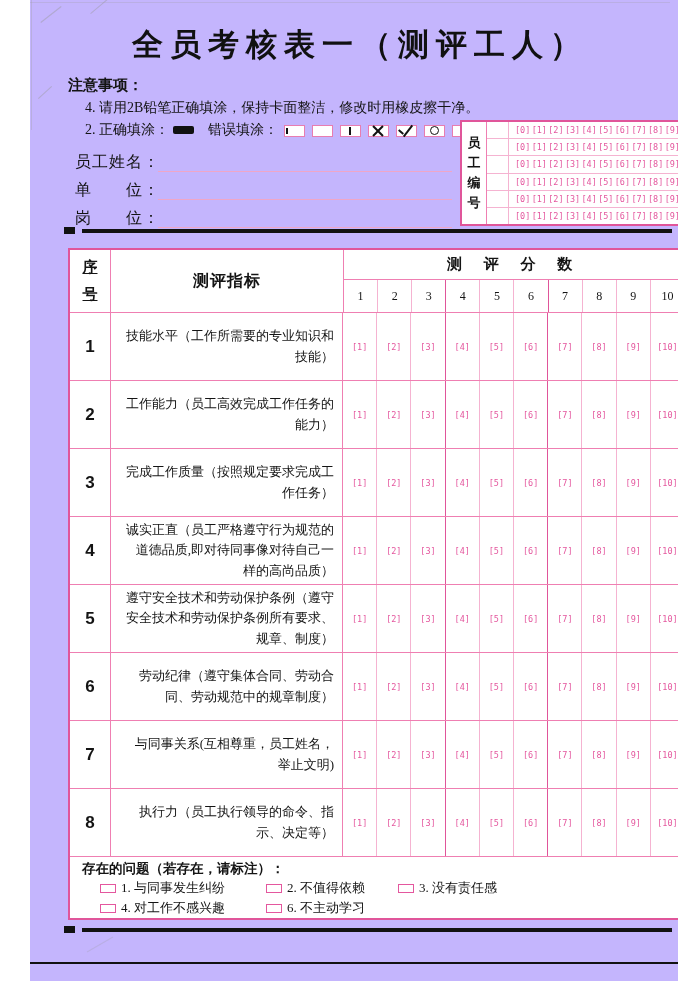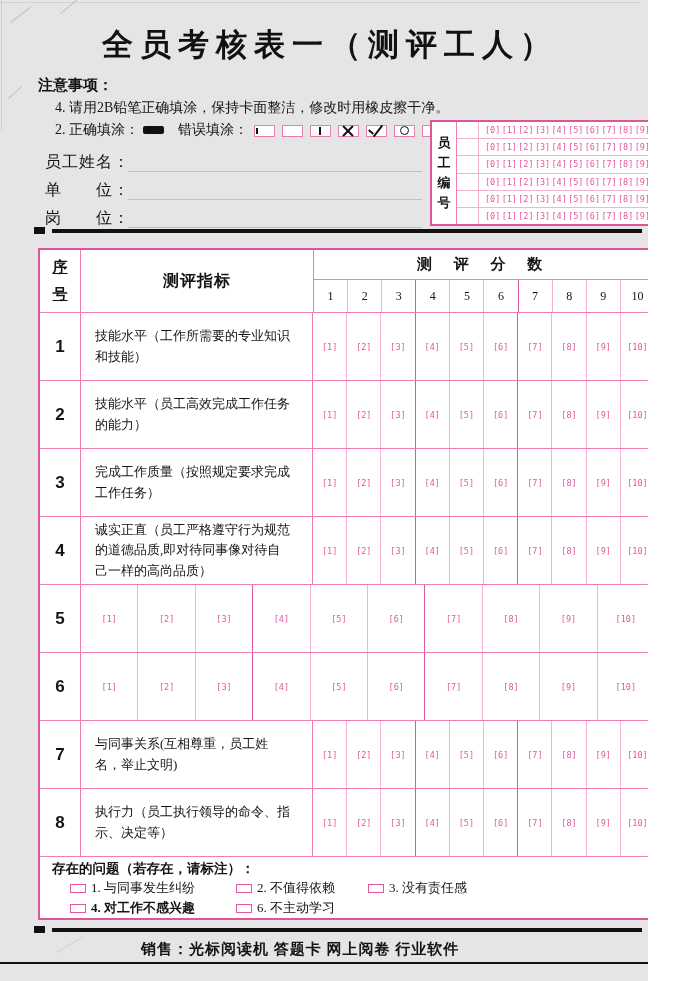--- a/index.html
+++ b/index.html
@@ -1,17 +1,17 @@
 <!DOCTYPE html>
 <html><head>
 <meta charset="utf-8">
 <style>
   html,body{margin:0;padding:0;background:#ffffff;}
-  .page{position:relative;width:648px;height:981px;background:#e5e5e5;overflow:hidden;
-        font-family:"Liberation Serif","DejaVu Serif",serif;color:#141414;}
+  .page{position:relative;width:648px;height:981px;background:#c4b5fd;overflow:hidden;
+        font-family:"Liberation Serif","DejaVu Serif",serif;color:#141414;margin-left:30px;}
 
   
   .title{position:absolute;top:24px;left:0;width:660px;text-align:center;
          font-family:"Liberation Sans","DejaVu Sans",sans-serif;
          font-size:31px;font-weight:bold;letter-spacing:7px;color:#111;}
   .notes-heading{position:absolute;left:38px;top:76px;font-size:15px;font-weight:bold;}
   .note-line1{position:absolute;left:55px;top:99px;font-size:14px;}
   .note-line2{position:absolute;left:55px;top:121px;font-size:14px;display:flex;align-items:center;}
   .fill-correct{display:inline-block;width:21px;height:8px;background:#111;border-radius:2px;
                 margin:0 14px 0 4px;}
@@ -68,21 +68,21 @@
   .snum{flex:1;display:flex;align-items:center;justify-content:center;font-size:12px;
         border-left:1px solid #f5b3d1;}
   .snum:first-child{border-left:none;}
   .snum.dark{border-left-color:#e0559a;}
 
   .trow{display:flex;height:68px;border-bottom:1px solid #ef7fb2;box-sizing:border-box;}
   .trow .cell-no{width:40px;border-right:1px solid #ef7fb2;display:flex;align-items:center;
                  justify-content:center;font-family:"Liberation Sans","DejaVu Sans",sans-serif;
                  font-size:17px;font-weight:bold;}
   .trow .cell-ind{width:232px;border-right:1px solid #ef7fb2;display:flex;align-items:center;
-                  box-sizing:border-box;padding:0 20px 0 14px;font-size:13px;line-height:1.55;}
+                  box-sizing:border-box;padding:0 8px 0 14px;font-size:13px;line-height:1.55;text-align:right;}
   .trow .cells{flex:1;display:flex;}
   .scell{flex:1;display:flex;align-items:center;justify-content:center;
          border-left:1px solid #f5b3d1;}
   .scell:first-child{border-left:none;}
   .scell.dark{border-left-color:#e0559a;}
 
   
   .problems{position:relative;height:62px;font-size:13px;}
   .prob-heading{position:absolute;left:12px;top:3px;font-size:13.5px;font-weight:bold;}
   .prob-item{position:absolute;display:flex;align-items:center;}
@@ -287,21 +287,21 @@
             <div class="scell">
               <span class="bub">[9]</span>
             </div>
             <div class="scell">
               <span class="bub">[10]</span>
             </div>
           </div>
         </div>
         <div class="trow">
           <div class="cell-no">2</div>
-          <div class="cell-ind">技能水平（员工高效完成工作任务的能力）</div>
+          <div class="cell-ind">工作能力（员工高效完成工作任务的能力）</div>
           <div class="cells">
             <div class="scell">
               <span class="bub">[1]</span>
             </div>
             <div class="scell">
               <span class="bub">[2]</span>
             </div>
             <div class="scell">
               <span class="bub">[3]</span>
             </div>
@@ -395,20 +395,21 @@
             <div class="scell">
               <span class="bub">[9]</span>
             </div>
             <div class="scell">
               <span class="bub">[10]</span>
             </div>
           </div>
         </div>
         <div class="trow">
           <div class="cell-no">5</div>
+          <div class="cell-ind">遵守安全技术和劳动保护条例（遵守安全技术和劳动保护条例所有要求、规章、制度）</div>
           <div class="cells">
             <div class="scell">
               <span class="bub">[1]</span>
             </div>
             <div class="scell">
               <span class="bub">[2]</span>
             </div>
             <div class="scell">
               <span class="bub">[3]</span>
             </div>
@@ -430,20 +431,21 @@
             <div class="scell">
               <span class="bub">[9]</span>
             </div>
             <div class="scell">
               <span class="bub">[10]</span>
             </div>
           </div>
         </div>
         <div class="trow">
           <div class="cell-no">6</div>
+          <div class="cell-ind">劳动纪律（遵守集体合同、劳动合同、劳动规范中的规章制度）</div>
           <div class="cells">
             <div class="scell">
               <span class="bub">[1]</span>
             </div>
             <div class="scell">
               <span class="bub">[2]</span>
             </div>
             <div class="scell">
               <span class="bub">[3]</span>
             </div>
@@ -551,36 +553,35 @@
         <span>1. 与同事发生纠纷</span>
       </div>
       <div class="prob-item" style="left:196px;top:22px;">
         <span class="cbox"></span>
         <span>2. 不值得依赖</span>
       </div>
       <div class="prob-item" style="left:328px;top:22px;">
         <span class="cbox"></span>
         <span>3. 没有责任感</span>
       </div>
-      <div class="prob-item" style="left:30px;top:42px;font-weight:bold;">
+      <div class="prob-item" style="left:30px;top:42px;">
         <span class="cbox"></span>
         <span>4. 对工作不感兴趣</span>
       </div>
       <div class="prob-item" style="left:196px;top:42px;">
         <span class="cbox"></span>
         <span>6. 不主动学习</span>
       </div>
     </div>
   </div>
 
   <div class="sep" style="left:34px;top:926px;width:11px;height:7px;"></div>
   <div class="sep" style="left:52px;top:928px;width:590px;height:4px;"></div>
   <div class="sep" style="left:650px;top:926px;width:11px;height:7px;"></div>
 
-  <div class="footer">销售：光标阅读机 答题卡 网上阅卷 行业软件</div>
   <div class="bottom-edge"></div>
 
   <div class="strip" style="left:698px;top:20px;width:2px;height:13px;background:#0a0a0a;"></div>
   <div class="strip" style="left:696px;top:33px;width:4px;height:42px;background:#f0108c;"></div>
   <div class="strip" style="left:696px;top:75px;width:4px;height:82px;background:#0a0a0a;"></div>
   <div class="strip" style="left:698px;top:835px;width:2px;height:115px;background:#0a0a0a;"></div>
   <div class="strip" style="left:696px;top:948px;width:4px;height:33px;background:#f0108c;"></div>
 
   <div id="timing-track">
       <div class="tmark" style="top: 95px;"></div>

